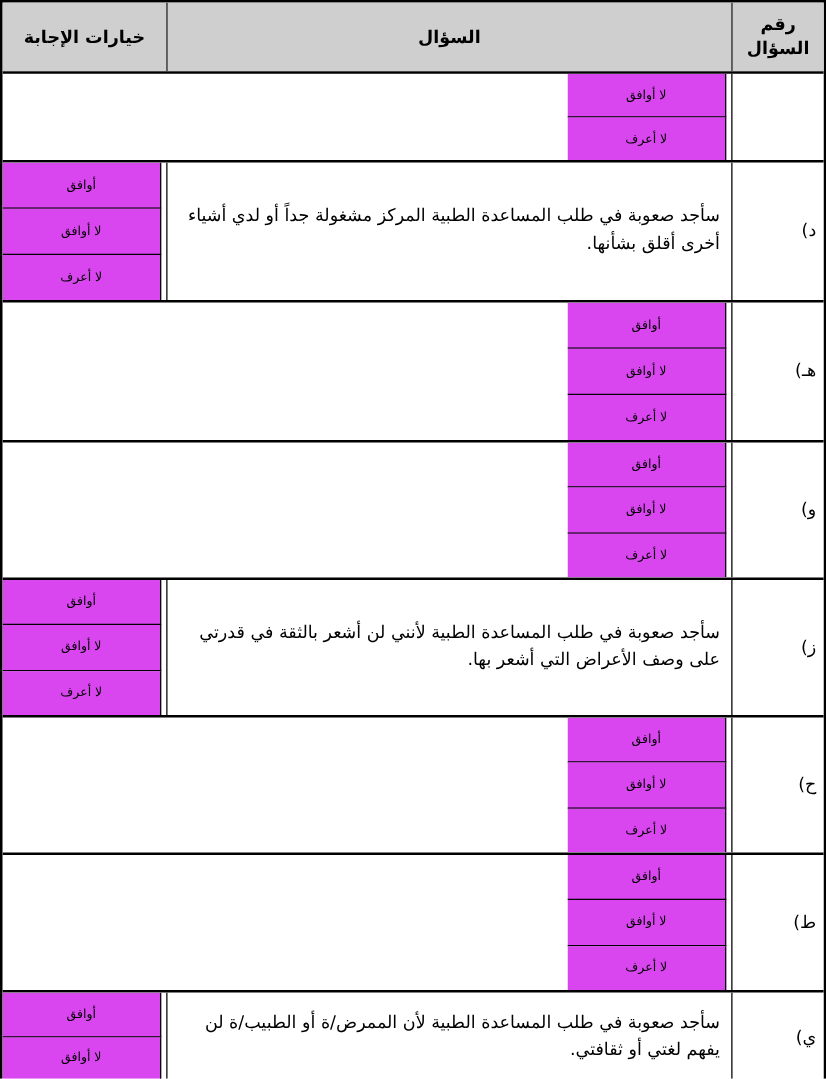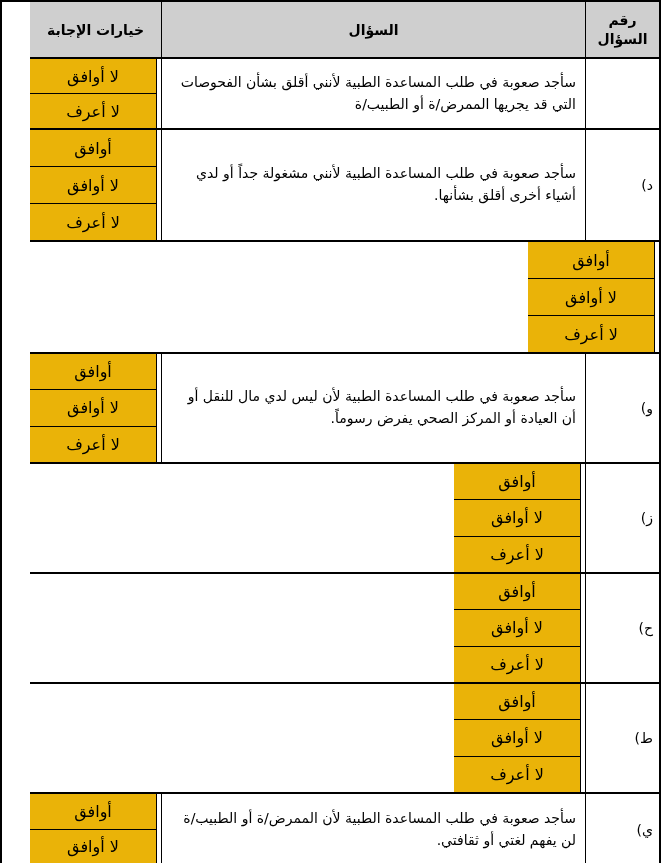--- a/index.html
+++ b/index.html
@@ -8,21 +8,20 @@
 
   .survey-table {
     position: relative;
     width: 661px;
     height: 863px;
     direction: rtl;
     background: #ffffff;
     border: 2px solid var(--border-color, #000);
     border-bottom-width: 0;
     overflow: hidden;
-    padding-left: 28px;
   }
 
   .row {
     display: flex;
     flex-direction: row; 
     width: 100%;
     border-bottom: 2px solid var(--border-color, #000);
     overflow: hidden;
   }
   .row.row-cut { border-bottom: none; }
@@ -64,22 +63,22 @@
     flex-direction: column;
     padding-right: 4px; 
   }
   .opt-box {
     flex: 1 1 0;
     border-right: 1px solid var(--border-color, #000);
     border-bottom: 1px solid var(--border-color, #000);
     display: flex;
     align-items: center;
     justify-content: center;
-    font-size: 16px;
-    background: #eab308;
+    font-size: 10px;
+    background: #d946ef;
   }
   .opt-box:last-child { border-bottom: none; }
   .row-cut .opt-box:last-child { border-bottom: 1px solid var(--border-color, #000); }
 
   
   .header-row { height: 57px; }
   .header-row .cell {
     background: var(--header-bg, #cfcfcf);
     font-weight: bold;
     display: flex;
@@ -100,63 +99,61 @@
   <div class="row header-row">
     <div class="cell num-cell pre">رقم
 السؤال</div>
     <div class="cell q-cell">السؤال</div>
     <div class="cell opt-cell">خيارات الإجابة</div>
   </div>
 
   <div id="rows-container">
     <div class="row" style="height: 71px;">
       <div class="cell num-cell"></div>
-      <div class="cell q-cell">
-        <div class="q-text">سأجد صعوبة في طلب المساعدة الطبية لأنني أقلق بشأن الفحوصات التي قد يجريها الممرض/ة أو الطبيب/ة</div>
-      </div>
       <div class="cell opt-cell">
           <div class="opt-box">لا أوافق</div>
           <div class="opt-box">لا أعرف</div>
         </div>
     </div>
 
     <div class="row" style="height: 112px;">
       <div class="cell num-cell">د)</div>
       <div class="cell q-cell">
-        <div class="q-text">سأجد صعوبة في طلب المساعدة الطبية لأنني مشغولة جداً أو لدي أشياء أخرى أقلق بشأنها.</div>
+        <div class="q-text">سأجد صعوبة في طلب المساعدة الطبية المركز مشغولة جداً أو لدي أشياء أخرى أقلق بشأنها.</div>
       </div>
       <div class="cell opt-cell">
           <div class="opt-box">أوافق</div>
           <div class="opt-box">لا أوافق</div>
           <div class="opt-box">لا أعرف</div>
         </div>
     </div>
 
     <div class="row" style="height: 112px;">
+      <div class="cell num-cell">هـ)</div>
       <div class="cell opt-cell">
           <div class="opt-box">أوافق</div>
           <div class="opt-box">لا أوافق</div>
           <div class="opt-box">لا أعرف</div>
         </div>
     </div>
 
     <div class="row" style="height: 110px;">
       <div class="cell num-cell">و)</div>
-      <div class="cell q-cell">
-        <div class="q-text">سأجد صعوبة في طلب المساعدة الطبية لأن ليس لدي مال للنقل أو أن العيادة أو المركز الصحي يفرض رسوماً.</div>
-      </div>
       <div class="cell opt-cell">
           <div class="opt-box">أوافق</div>
           <div class="opt-box">لا أوافق</div>
           <div class="opt-box">لا أعرف</div>
         </div>
     </div>
 
     <div class="row" style="height: 110px;">
       <div class="cell num-cell">ز)</div>
+      <div class="cell q-cell">
+        <div class="q-text">سأجد صعوبة في طلب المساعدة الطبية لأنني لن أشعر بالثقة في قدرتي على وصف الأعراض التي أشعر بها.</div>
+      </div>
       <div class="cell opt-cell">
           <div class="opt-box">أوافق</div>
           <div class="opt-box">لا أوافق</div>
           <div class="opt-box">لا أعرف</div>
         </div>
     </div>
 
     <div class="row" style="height: 110px;">
       <div class="cell num-cell">ح)</div>
       <div class="cell opt-cell">

